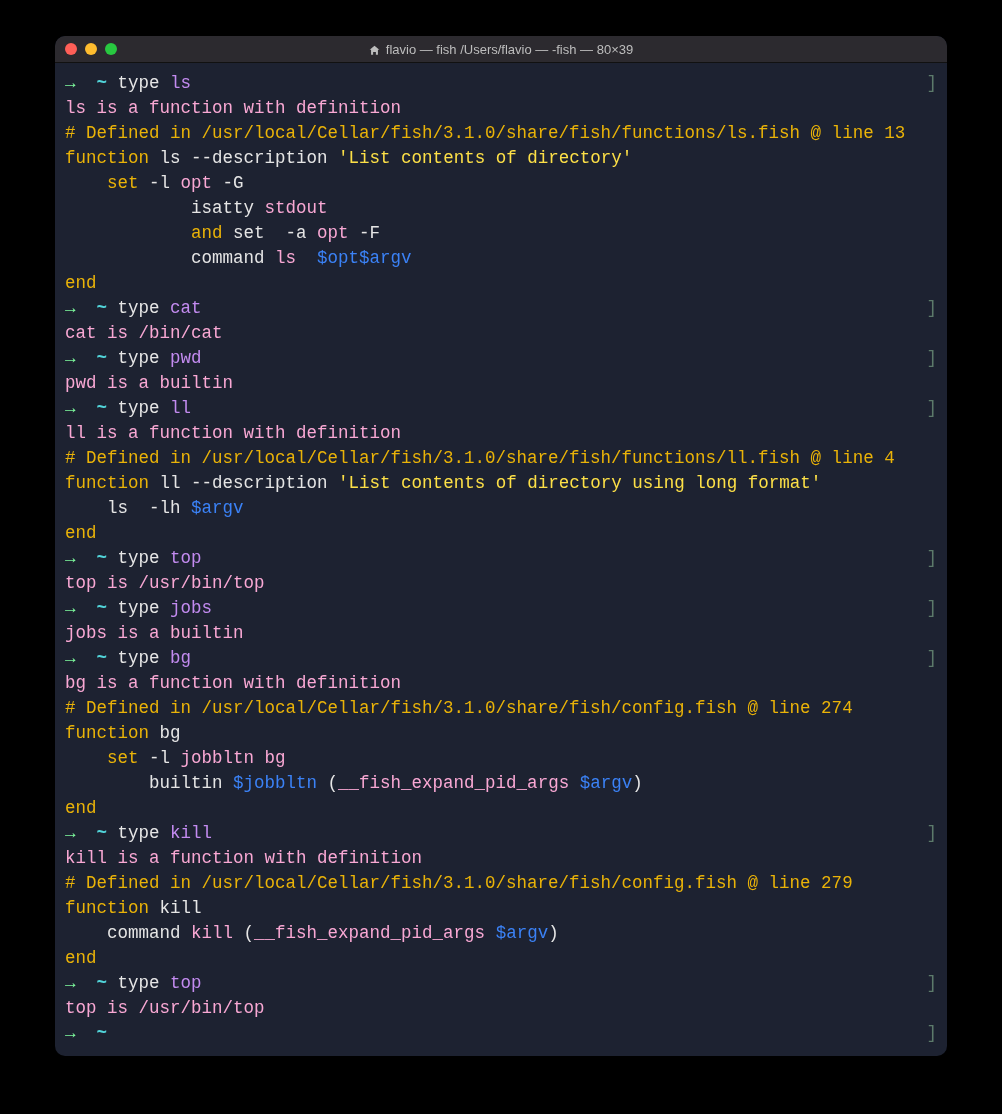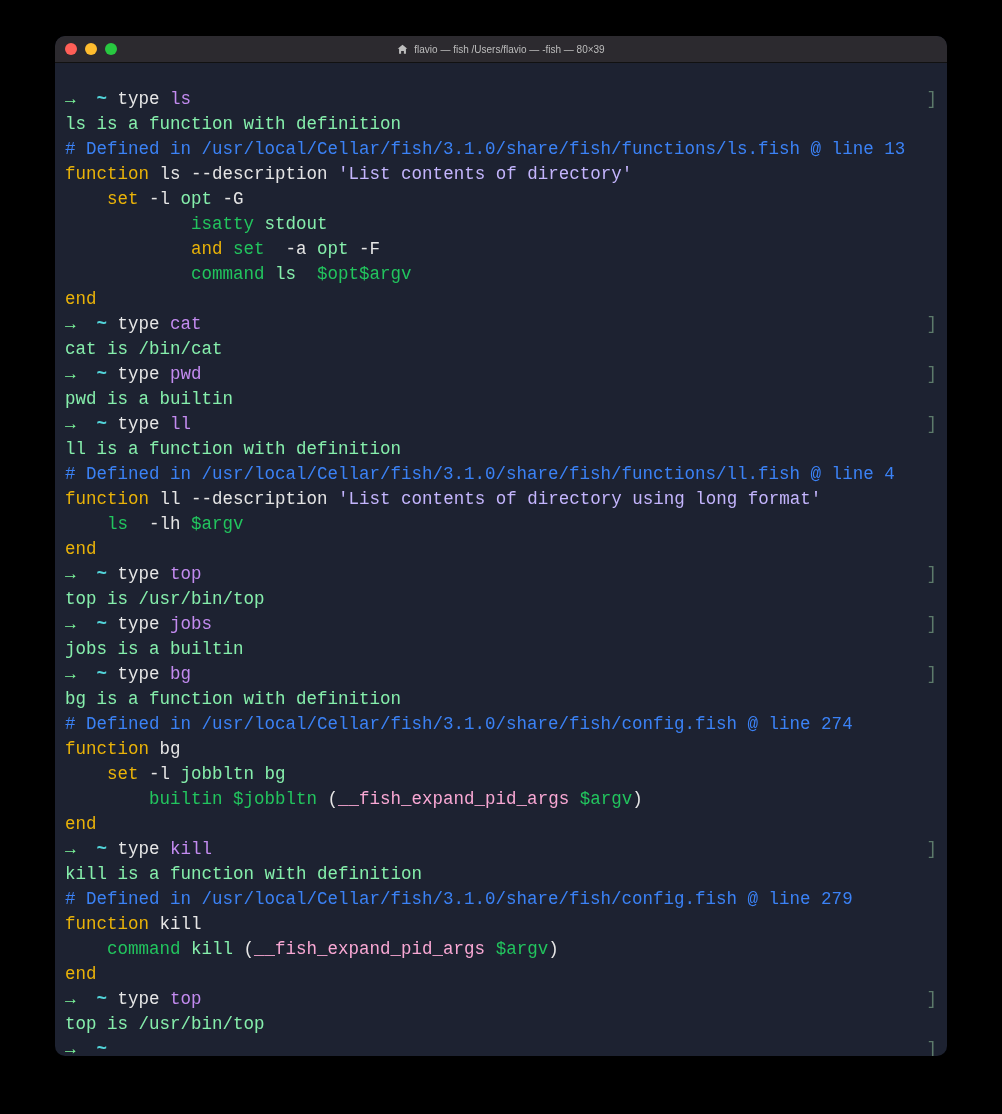--- a/index.html
+++ b/index.html
@@ -42,58 +42,58 @@
     height: 12px;
     border-radius: 50%;
   }
   .dot.red { background: #ff5f57; }
   .dot.yellow { background: #febc2e; }
   .dot.green { background: #28c840; }
   .title {
     position: absolute;
     left: 0; right: 0;
     text-align: center;
-    font-size: 10px;
+    font-size: 13px;
     color: #bdbdbd;
     display: flex;
     align-items: center;
     justify-content: center;
     gap: 6px;
     font-family: -apple-system, BlinkMacSystemFont, "Segoe UI", sans-serif;
     pointer-events: none;
   }
   .home-icon {
     display:inline-block;
     width: 11px;
     height: 11px;
   }
   .home-icon svg { width: 11px; height: 11px; fill: #bdbdbd; }
   .terminal {
-    padding: 24px 10px 10px 10px;
+    padding: 8px 10px 10px 10px;
     font-size: 17.5px;
     line-height: 25px;
     white-space: pre;
     color: #e6e6e6;
     letter-spacing: 0px;
   }
   .line { display: flex; }
   .line > .content { flex: 1; }
   .line > .end-bracket { color: #5c7a6a; }
   .arrow { color: #7efc9e; }
   .tilde { color: #52d6db; font-weight: bold; }
   .cmd { color: #e6e6e6; }
   .arg { color: #c38bf0; }
-  .white { color: #86efac; margin-top: 12px; }
-  .comment { color: #3b82f6; }
+  .white { color: #f9a8d4; margin-top: 12px; }
+  .comment { color: #eab308; }
   .kw { color: #eab308; } 
   .fn { color: #e6e6e6; }
   .opt { color: #e5e5e5; }
-  .subcmd { color: #22c55e; }
-  .str { color: #c4b5fd; }
-  .var { color: #22c55e; }
+  .subcmd { color: #e5e5e5; }
+  .str { color: #fde047; }
+  .var { color: #3b82f6; }
   .builtin { color: #f9a8d4; }
   .paren { color: #e6e6e6; }
 </style>
 </head>
 <body>
 
 <div class="window">
   <div class="titlebar">
     <div class="traffic">
       <div class="dot red"></div>

